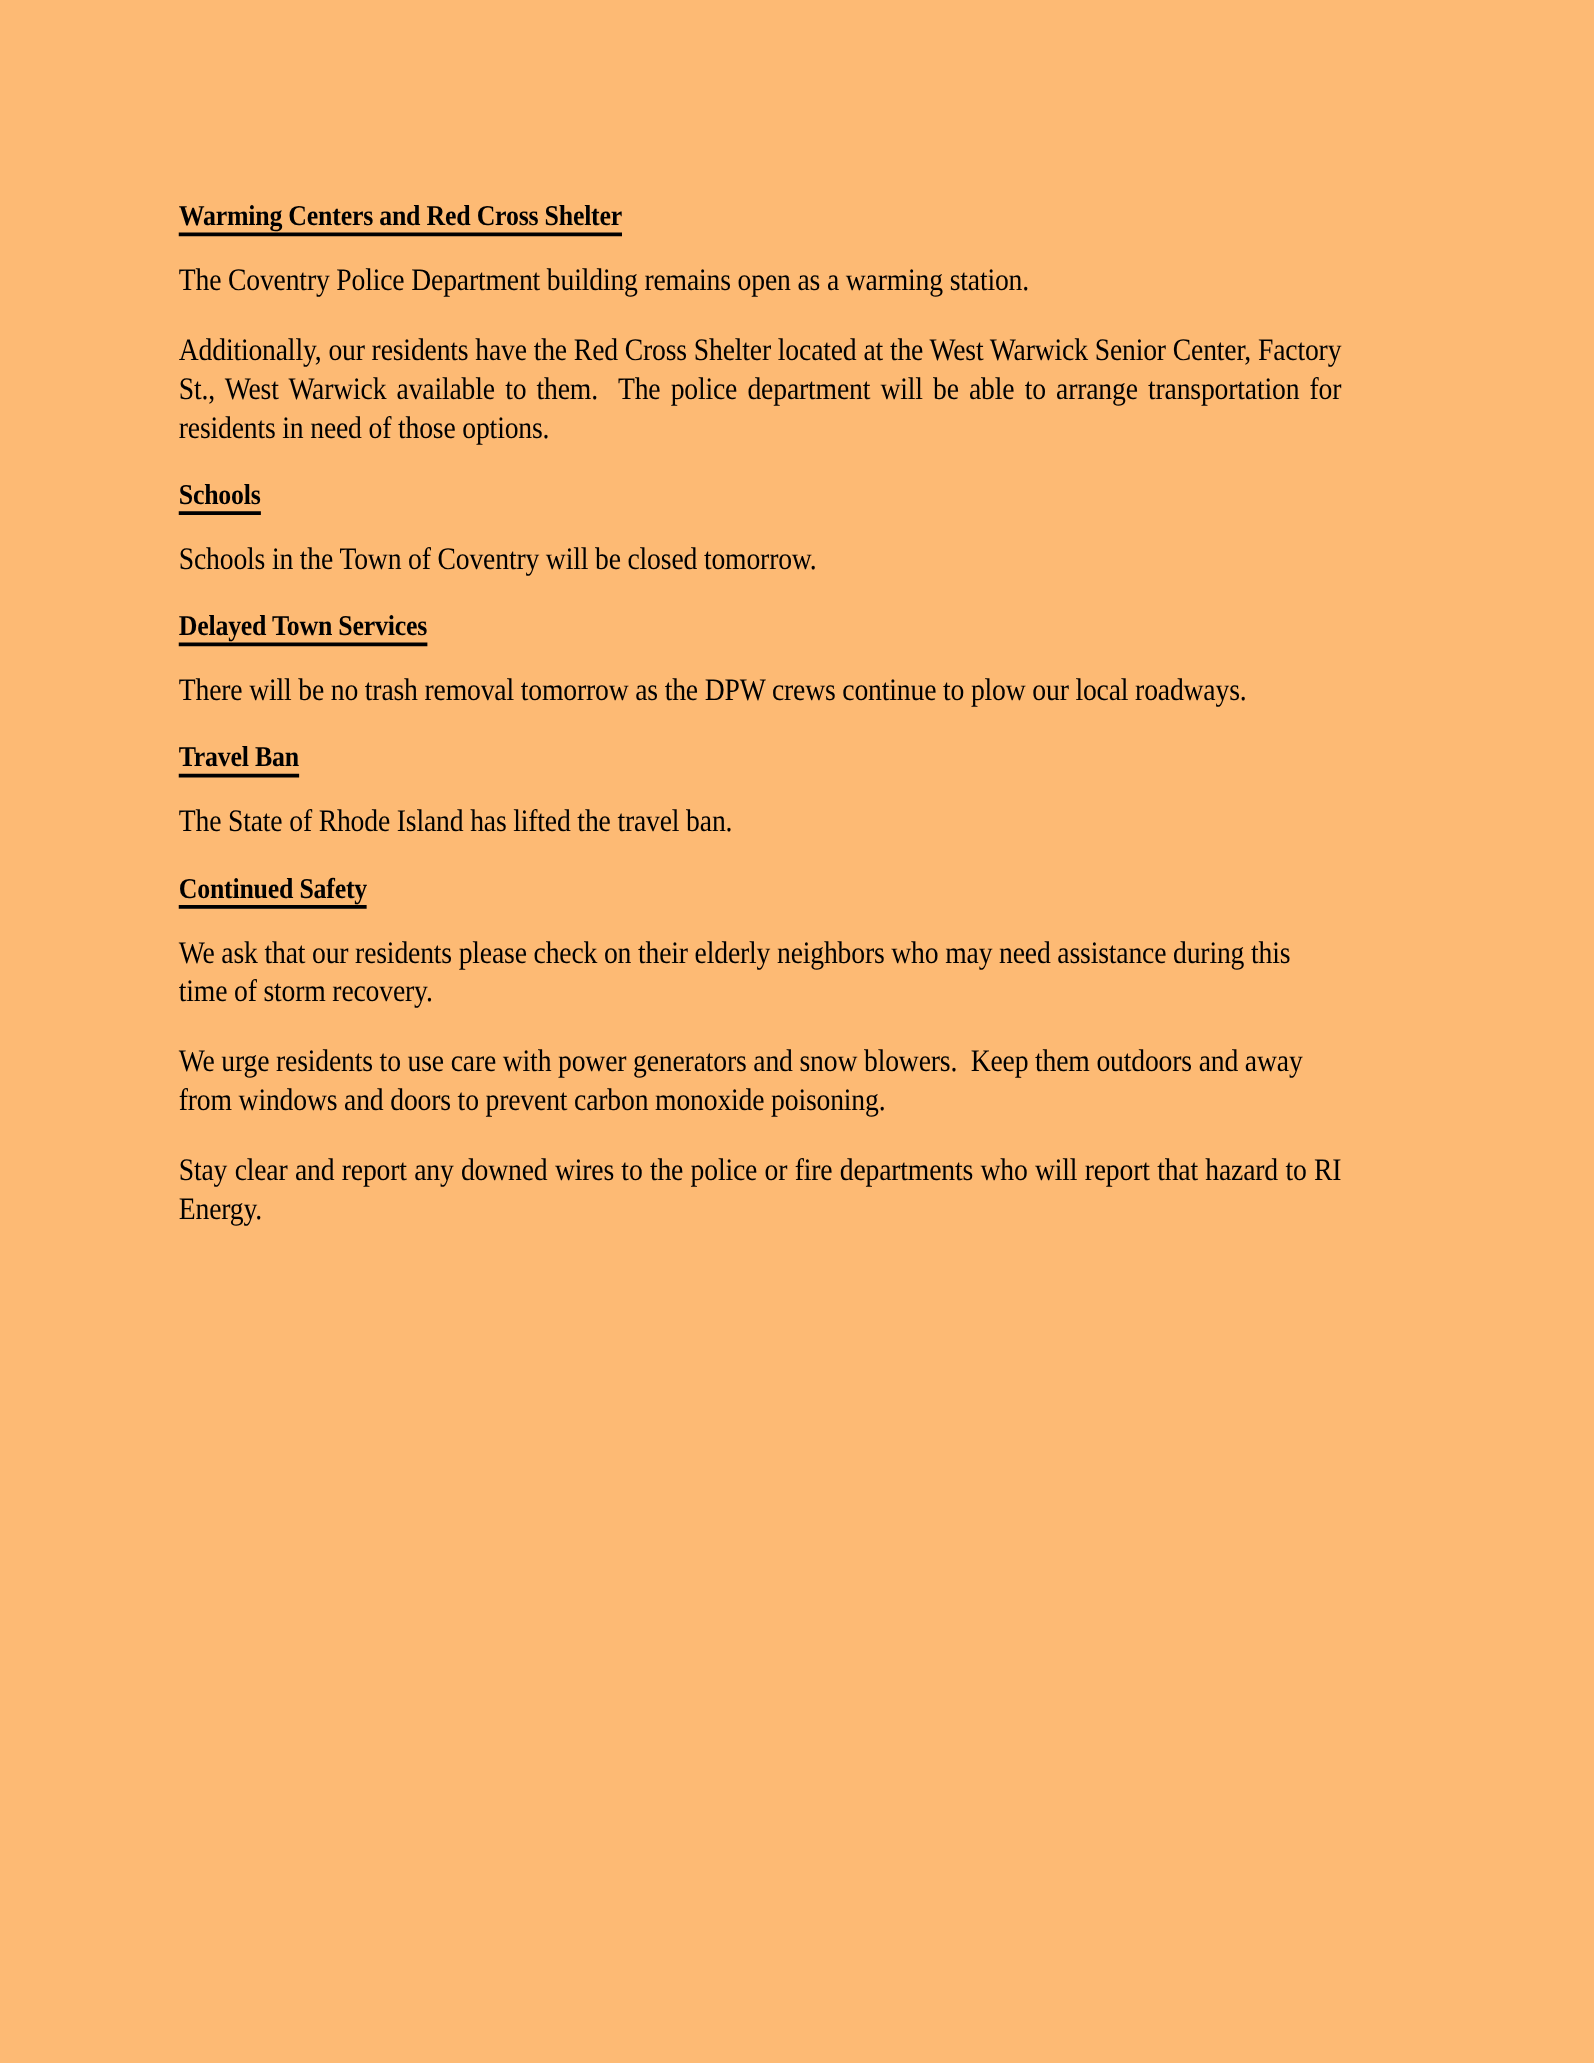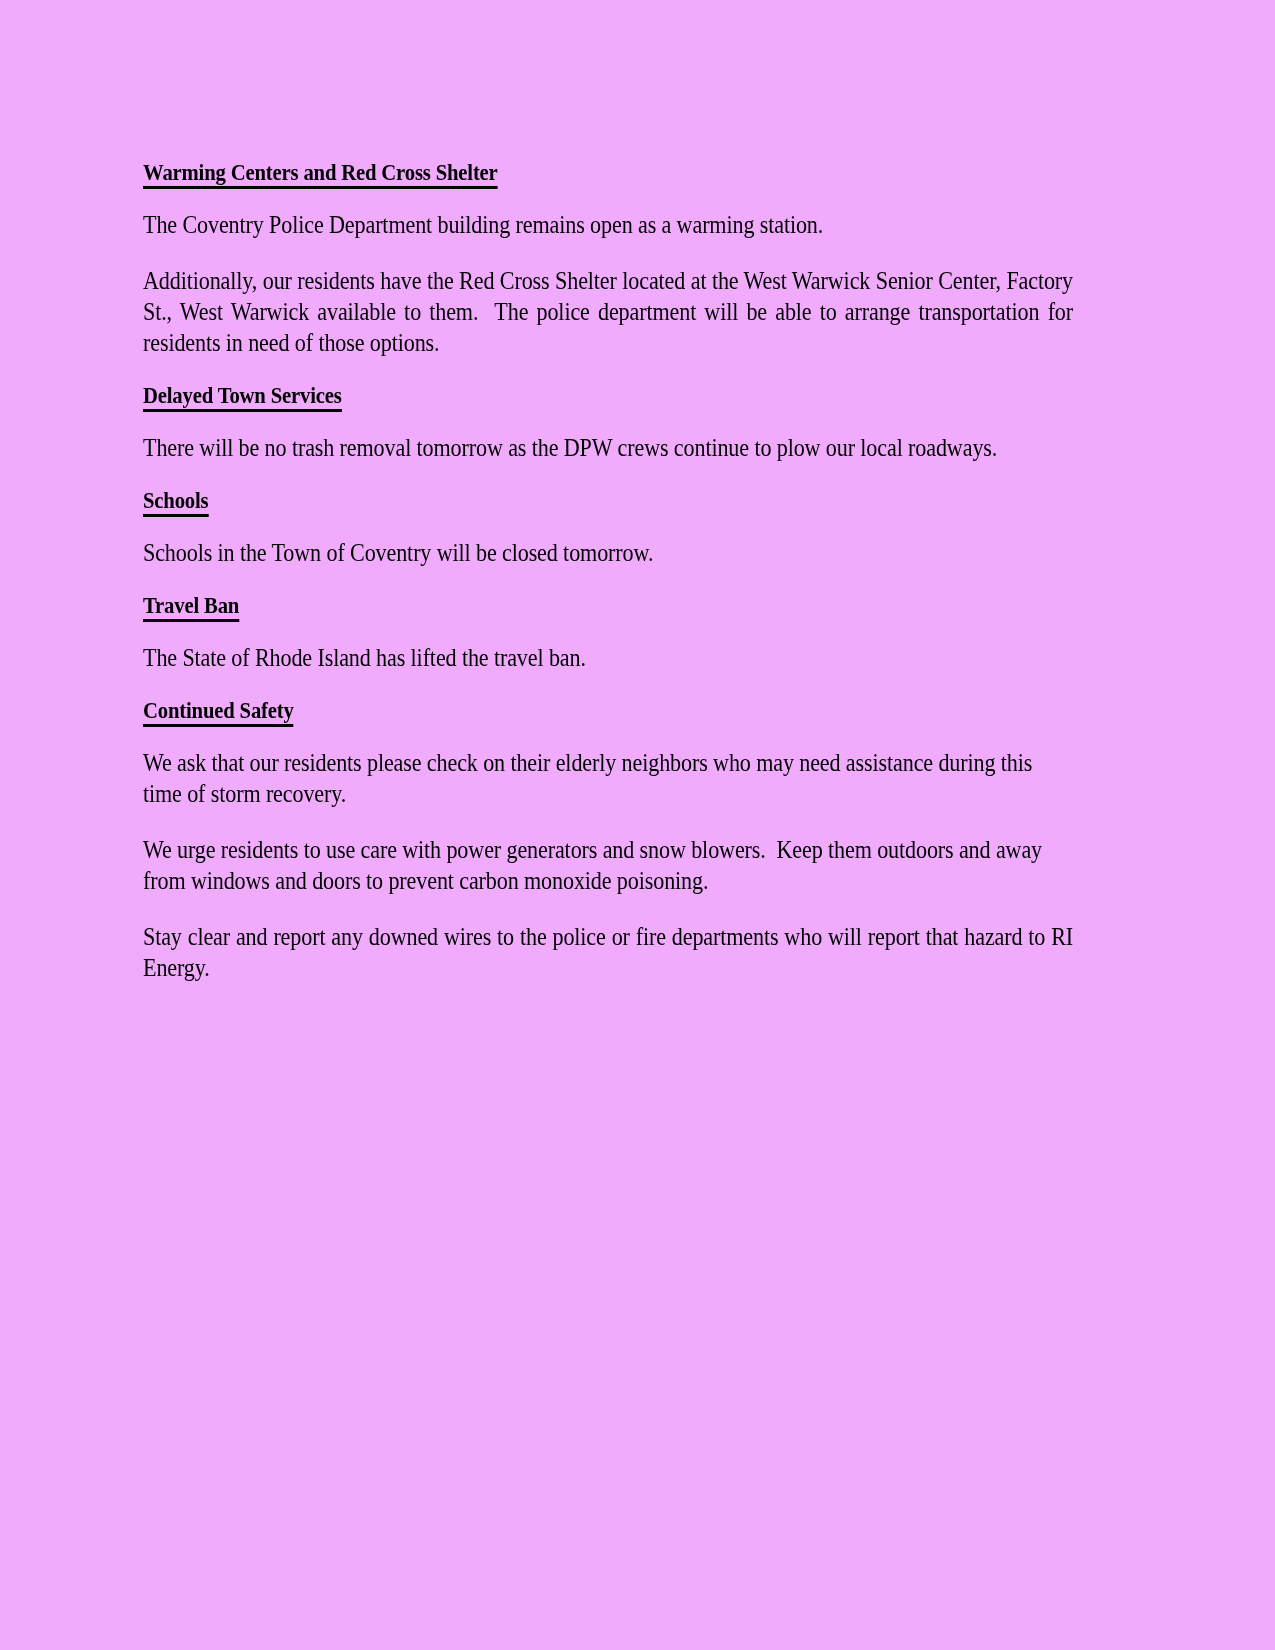--- a/index.html
+++ b/index.html
@@ -6,21 +6,21 @@
   html, body {
     margin: 0;
     padding: 0;
     background: #ffffff;
   }
 
   .page {
     position: relative;
     width: 1275px;
     height: 1650px;
-    background: #f0abfc;
+    background: #fdba74;
     margin: 0 auto;
     overflow: hidden;
     box-sizing: border-box;
   }
 
   .content {
     position: absolute;
     left: 143px;
     top: 160px;
     width: 930px;
@@ -87,30 +87,30 @@
       <div class="heading"><span class="u">Warming Centers and Red Cross Shelter</span></div>
       <div class="gap-after-heading"></div>
       <p class="para nojustify">The Coventry Police Department building remains open as a warming station.</p>
       <div class="gap-after-para"></div>
       <p class="para">Additionally, our residents have the Red Cross Shelter located at the West Warwick Senior Center, Factory St., West Warwick available to them.  The police department will be able to arrange transportation for residents in need of those options.</p>
       <div class="gap-before-heading"></div>
     </div>
 
 
     <div class="blk">
-      <div class="heading"><span class="u">Delayed Town Services</span></div>
+      <div class="heading"><span class="u">Schools</span></div>
       <div class="gap-after-heading"></div>
-      <p class="para nojustify">There will be no trash removal tomorrow as the DPW crews continue to plow our local roadways.</p>
+      <p class="para nojustify">Schools in the Town of Coventry will be closed tomorrow.</p>
       <div class="gap-before-heading"></div>
     </div>
 
     <div class="blk">
-      <div class="heading"><span class="u">Schools</span></div>
+      <div class="heading"><span class="u">Delayed Town Services</span></div>
       <div class="gap-after-heading"></div>
-      <p class="para nojustify">Schools in the Town of Coventry will be closed tomorrow.</p>
+      <p class="para nojustify">There will be no trash removal tomorrow as the DPW crews continue to plow our local roadways.</p>
       <div class="gap-before-heading"></div>
     </div>
 
 
     <div class="blk">
       <div class="heading"><span class="u">Travel Ban</span></div>
       <div class="gap-after-heading"></div>
       <p class="para nojustify">The State of Rhode Island has lifted the travel ban.</p>
       <div class="gap-before-heading"></div>
     </div>

